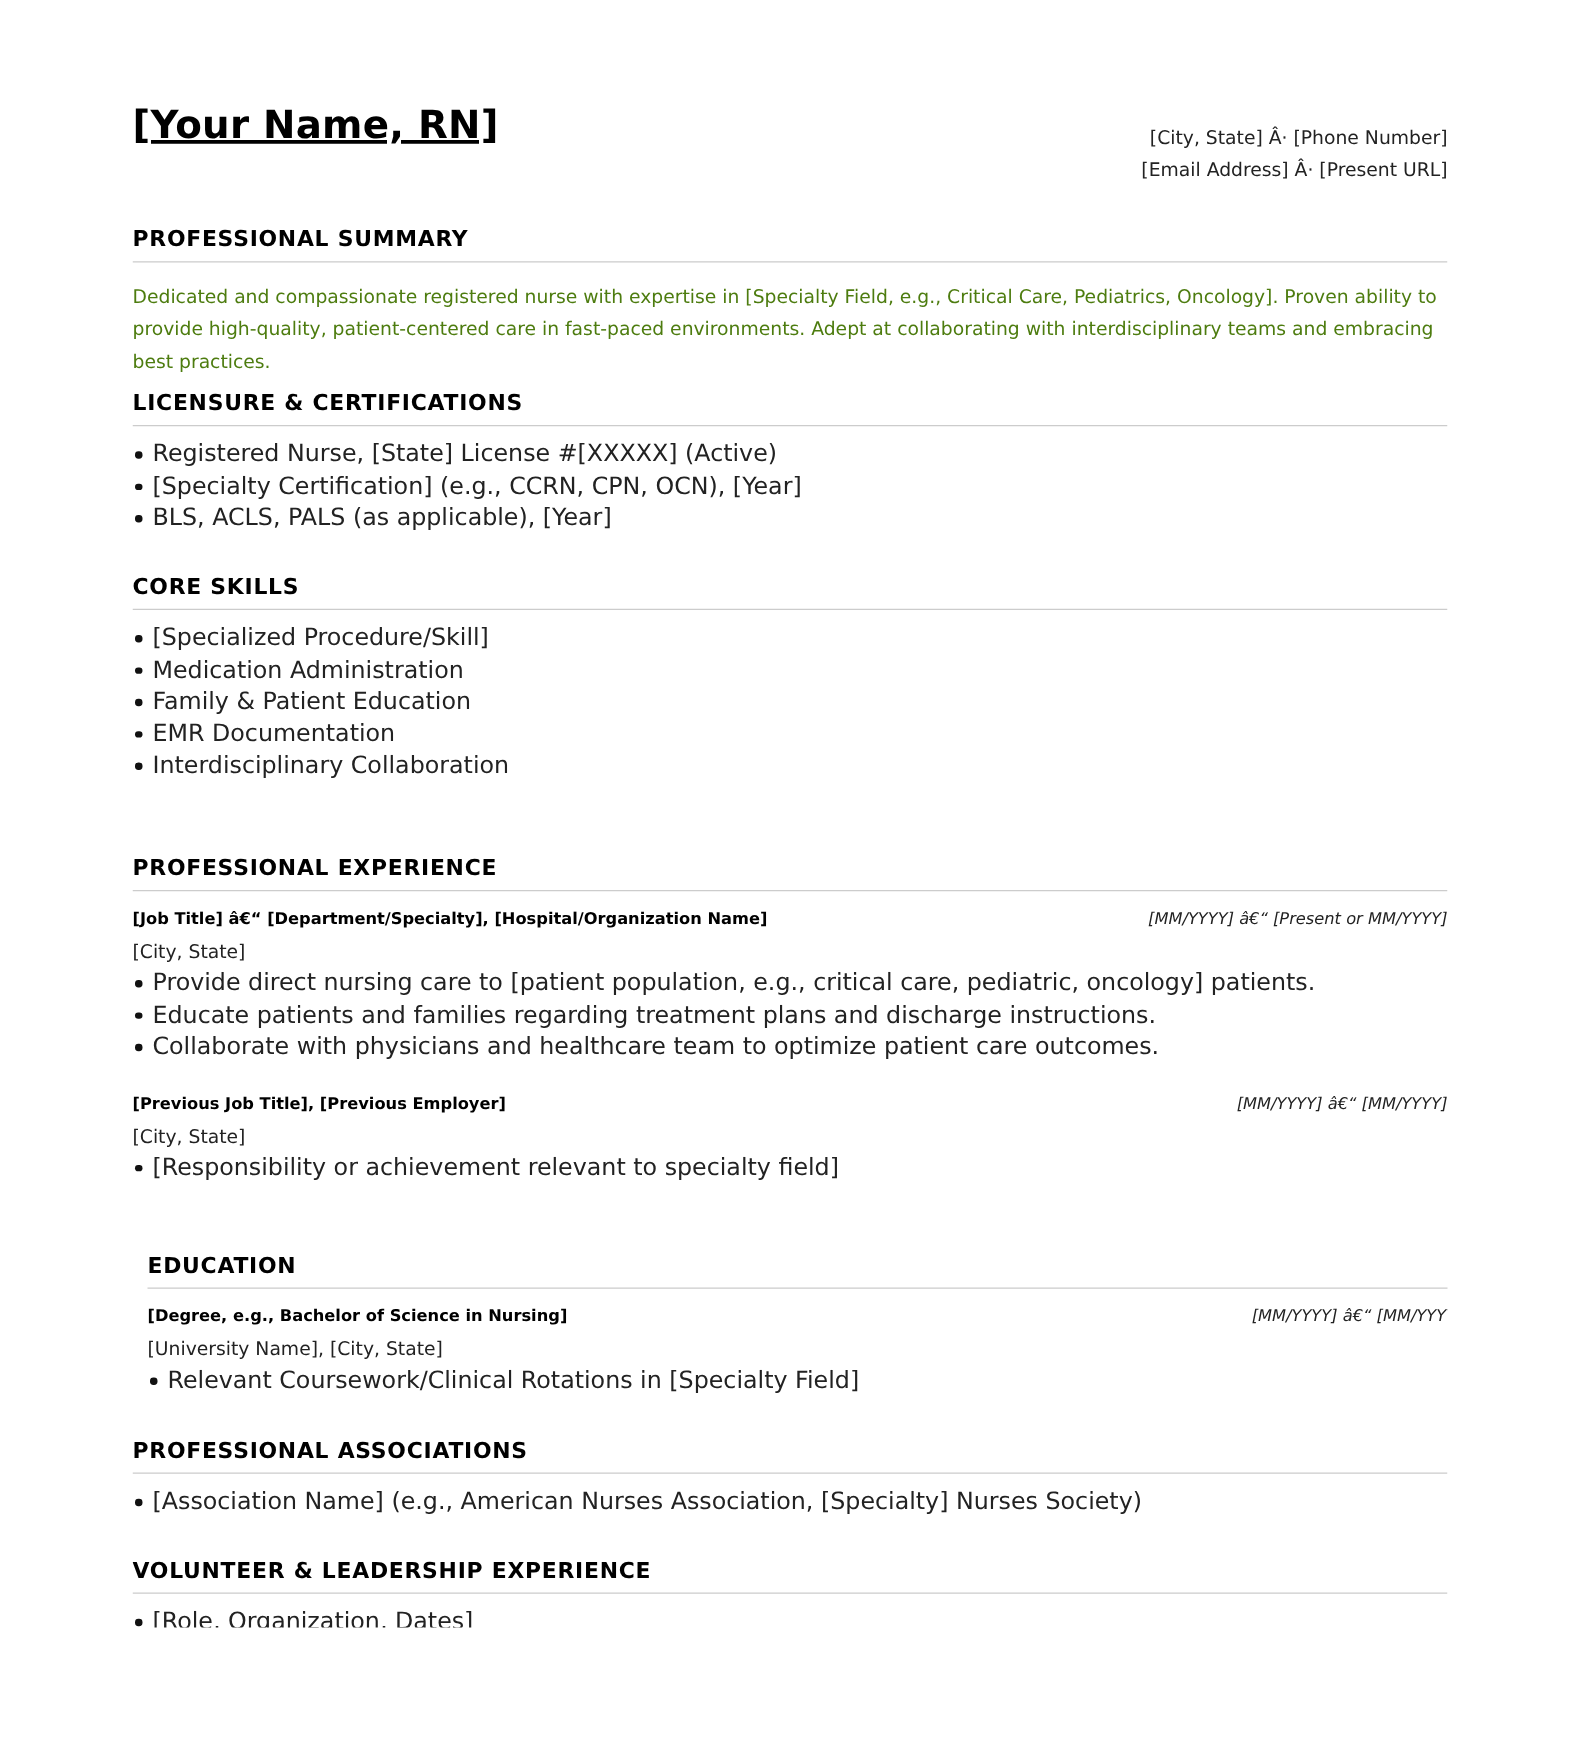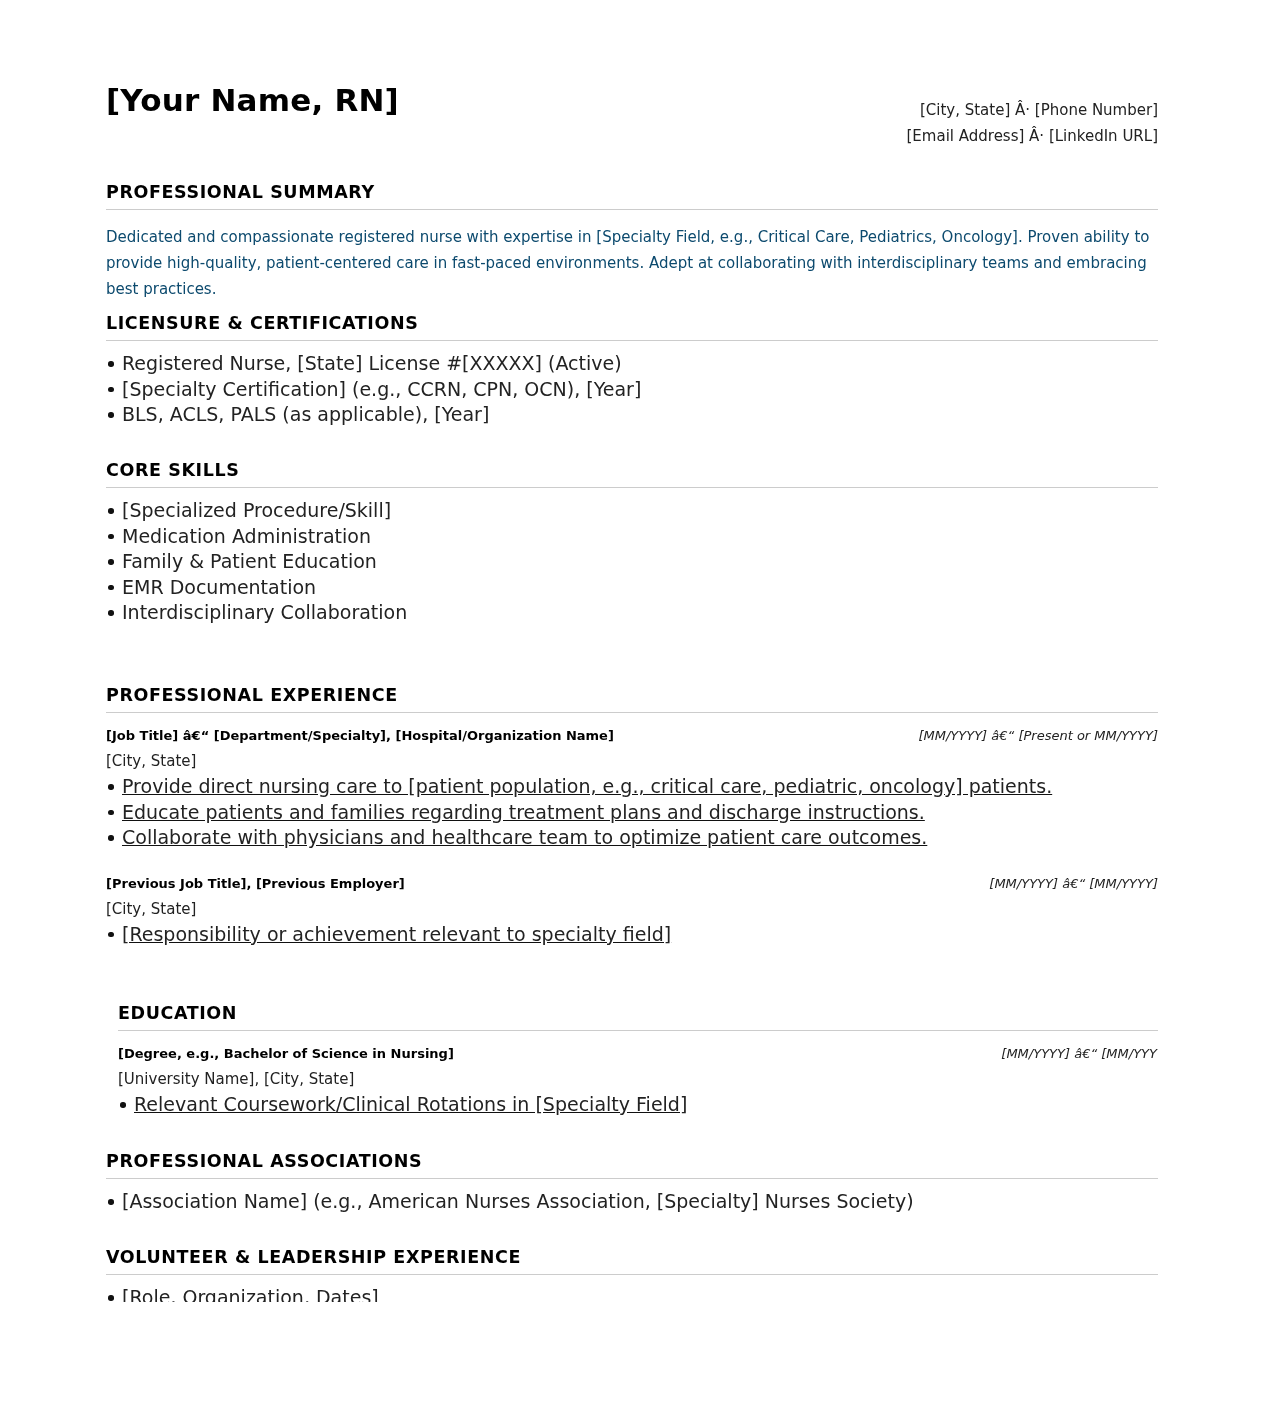--- a/index.html
+++ b/index.html
@@ -29,20 +29,21 @@
     }
     .name {
       position: absolute;
       left: 0;
       top: 82px;
       margin: 0;
       font-size: 31px;
       font-weight: bold;
       letter-spacing: 0.2px;
       color: #000;
+      text-decoration: underline;
     }
     .contact {
       position: absolute;
       right: 0;
       top: 97px;
       text-align: right;
       font-size: 15px;
       line-height: 26px;
       color: #222;
     }
@@ -58,21 +59,21 @@
       letter-spacing: 0.6px;
       color: #000;
       padding-bottom: 6px;
       border-bottom: 1.5px solid #cccccc;
       line-height: 22px;
     }
     .summary {
       margin: 14px 0 0 0;
       font-size: 15px;
       line-height: 26px;
-      color: #0c4a6e;
+      color: #4d7c0f;
     }
     ul.items {
       margin: 10px 0 0 0;
       padding: 0 0 0 16px;
       list-style: none;
     }
     ul.items li {
       position: relative;
       font-size: 19px;
       line-height: 25.6px;
@@ -104,36 +105,35 @@
       font-style: italic;
       color: #222;
     }
     .entry-sub {
       font-size: 15px;
       line-height: 25px;
       color: #222;
     }
     .entry ul.items {
       margin-top: 0;
-      text-decoration: underline;
     }
     .entry + .entry {
       margin-top: 20px;
     }
   </style>
 </head>
 <body>
 
 <div class="page">
 
   <div class="header">
     <h1 class="name">[Your Name, RN]</h1>
     <div class="contact">
       <div>[City, State] Â· [Phone Number]</div>
-      <div>[Email Address] Â· [LinkedIn URL]</div>
+      <div>[Email Address] Â· [Present URL]</div>
     </div>
   </div>
 
   <div class="section" style="top:181px;">
     <h2 class="section-title">PROFESSIONAL SUMMARY</h2>
     <p class="summary">Dedicated and compassionate registered nurse with expertise in [Specialty Field, e.g., Critical Care, Pediatrics, Oncology]. Proven ability to provide high-quality, patient-centered care in fast-paced environments. Adept at collaborating with interdisciplinary teams and embracing best practices.</p>
   </div>
 
   <div class="section" style="top:312px;">
     <h2 class="section-title">LICENSURE &amp; CERTIFICATIONS</h2>

